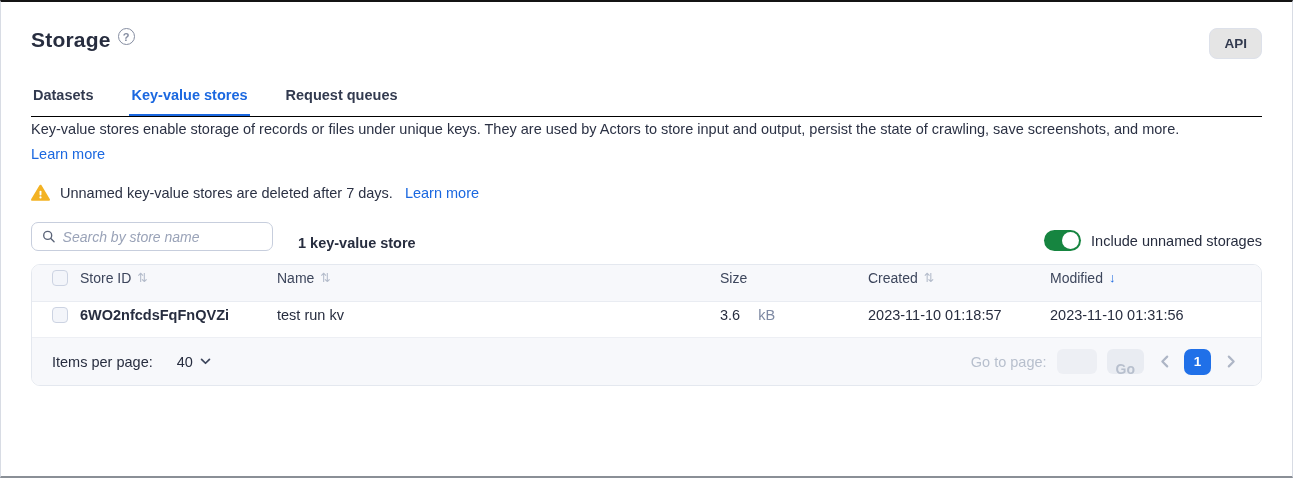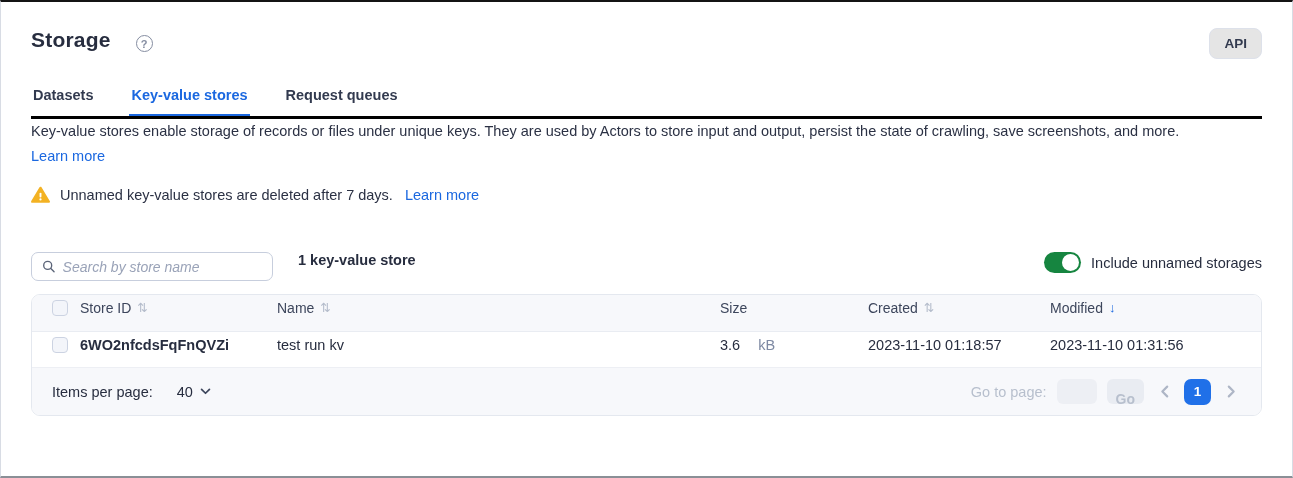--- a/index.html
+++ b/index.html
@@ -11,47 +11,47 @@
     border-top:2px solid #141414;
     border-bottom:2px solid #8a8f96;
     border-left:1px solid #d8dce4;
     border-right:1px solid #d8dce4;
     overflow:hidden;
   }
   .page { padding:26px 30px 0 30px; }
 
   
   .header-row { display:flex; align-items:flex-start; justify-content:space-between; }
-  .title-wrap { display:flex; align-items:flex-end; gap:25px; }
+  .title-wrap { display:flex; align-items:flex-start; gap:7px; }
   h1 { font-size:21px; font-weight:700; color:#272d3f; letter-spacing:.2px; }
   .help-icon {
     width:17px; height:17px; border:1.6px solid #858da1; border-radius:50%;
     color:#858da1; font-size:11px; font-weight:700; display:flex; align-items:center; justify-content:center;
   }
   .api-btn {
     background:#e5e5e5; border:1px solid #dde1ea; border-radius:8px;
     color:#323a4f; font-size:13.5px; font-weight:600; padding:7px 14px; cursor:pointer;
   }
 
   
-  .tabs { display:flex; gap:34px; margin-top:22px; border-bottom:3px solid #000000; padding:0; }
+  .tabs { display:flex; gap:34px; margin-top:22px; border-bottom:1px solid #000000; padding:0; }
   .tab { font-size:14.5px; font-weight:600; color:#323a4f; padding:6px 2px 11px 2px; cursor:pointer; border-bottom:2.5px solid transparent; }
   .tab.active { color:#1b68e0; border-bottom-color:#1b68e0; }
 
   
   .desc { margin-top:2px; font-size:14.5px; color:#2b3144; line-height:1.45; }
   .link { color:#1b68e0; text-decoration:none; cursor:pointer; }
   .desc .link { display:inline-block; margin-top:4px; }
 
   
   .warning { display:flex; align-items:center; gap:10px; margin-top:19px; font-size:14.5px; color:#2b3144; }
   .warning .link { margin-left:2px; }
 
   
-  .toolbar { display:flex; align-items:flex-start; margin-top:48px; }
+  .toolbar { display:flex; align-items:flex-end; margin-top:20px; }
   .search-box {
     display:flex; align-items:center; gap:7px; width:242px; height:29px;
     border:1px solid #c7cedd; border-radius:7px; padding:0 10px; background:#fff;
   }
   .search-box input {
     border:none; outline:none; width:100%; font-family:"Liberation Sans", sans-serif;
     font-size:14px; font-style:italic; color:#3a4157; background:transparent;
   }
   .search-box input::placeholder { color:#9aa3b8; font-style:italic; }
   .count { font-size:14.5px; font-weight:700; margin-left:25px; color:#272d3f; }

